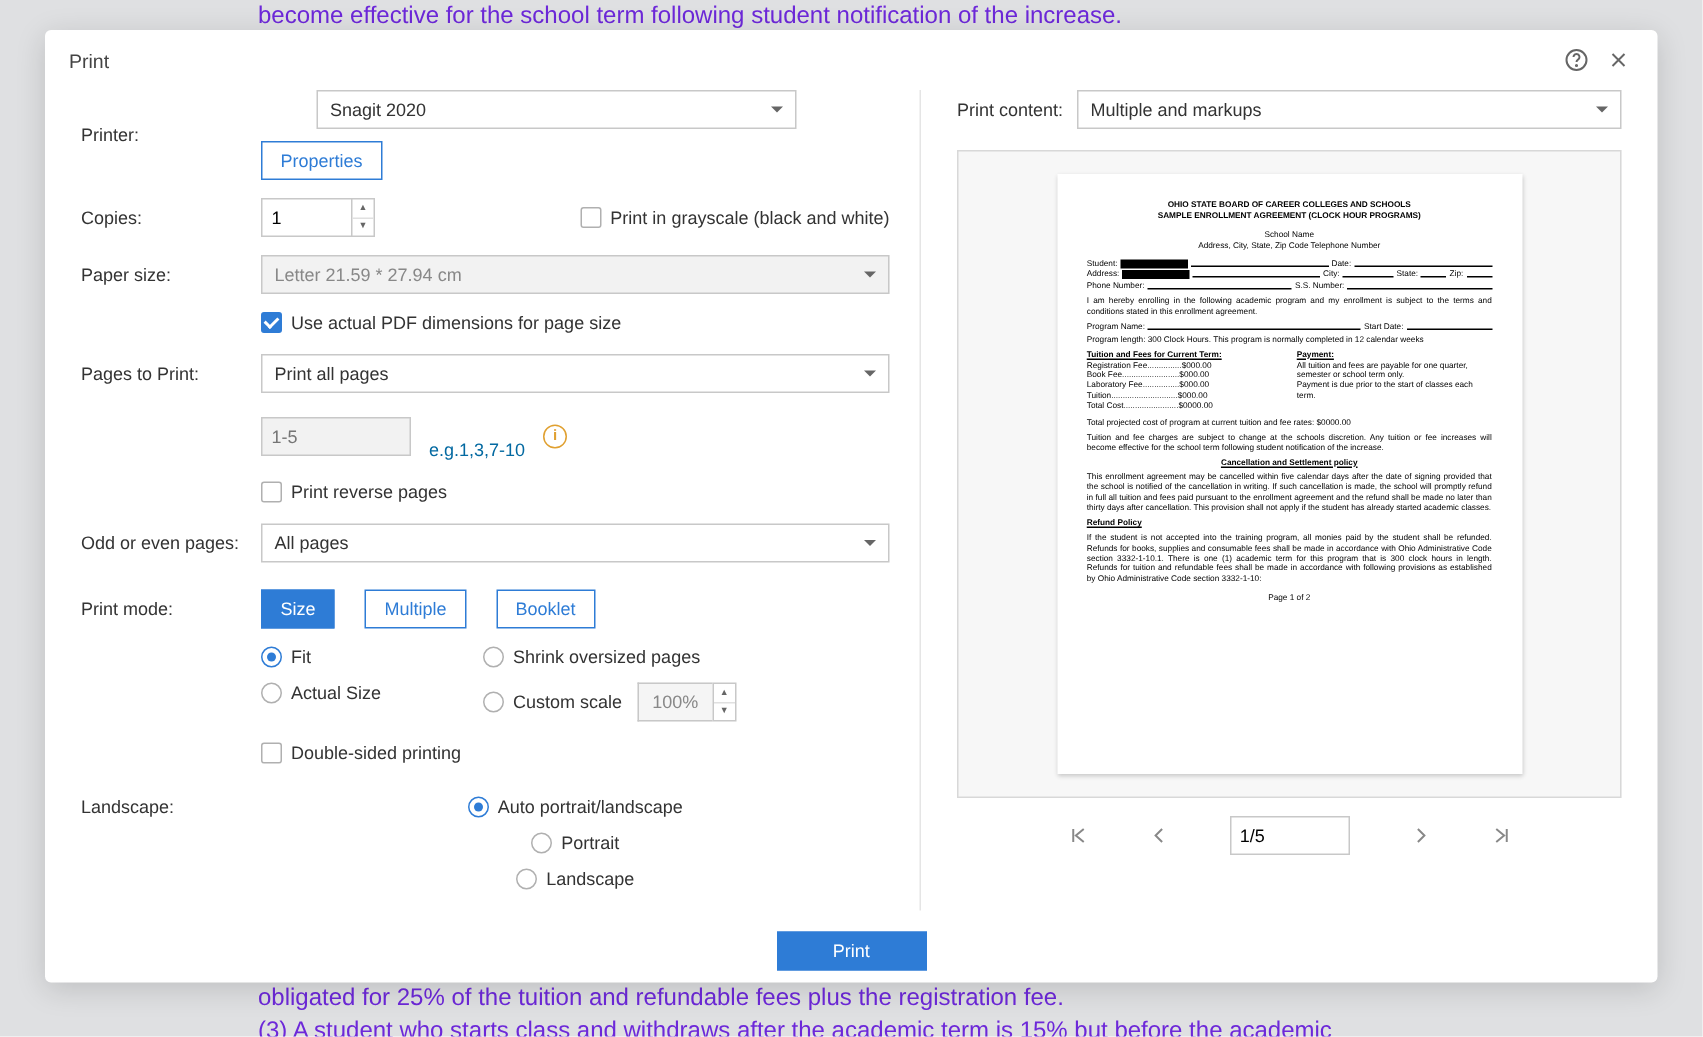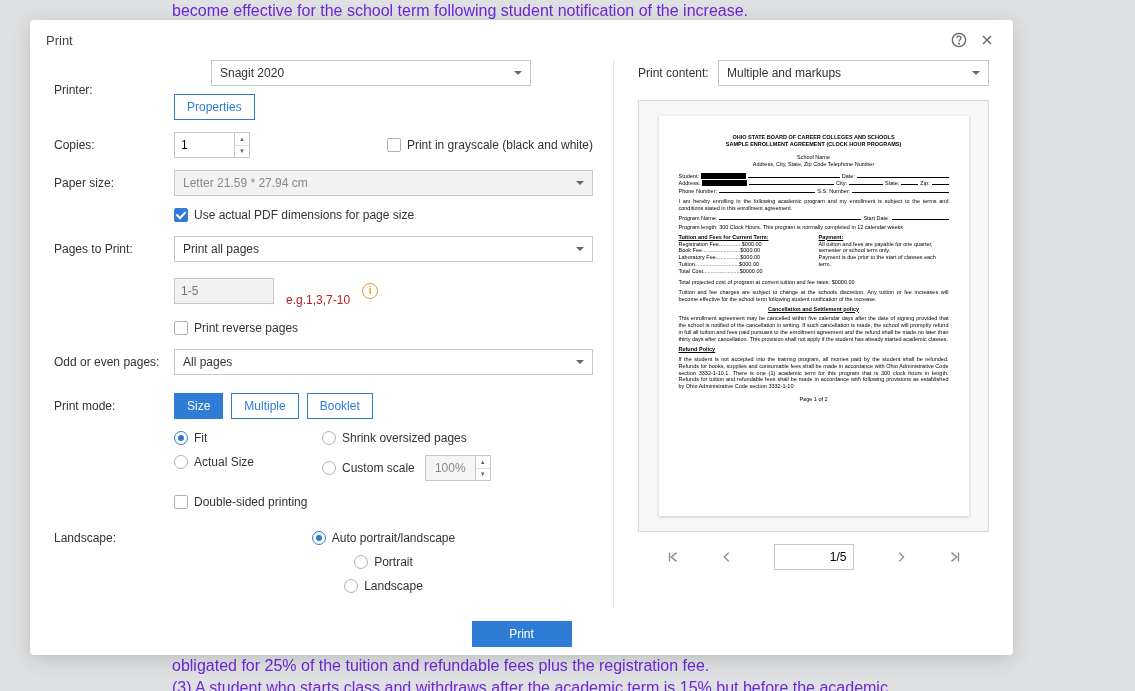--- a/index.html
+++ b/index.html
@@ -21,21 +21,21 @@
   font-size: 16px;
   line-height: 1.4;
 }
 .bg-text.top { top: 0; }
 .bg-text.bottom { top: 655px; }
 
 .dialog {
   position: absolute;
   left: 30px;
   top: 20px;
-  width: 983px;
+  width: 1075px;
   height: 635px;
   background: #fff;
   border-radius: 4px;
   box-shadow: 0 4px 20px rgba(0,0,0,0.15);
   display: flex;
   flex-direction: column;
 }
 .title-bar {
   height: 40px;
   display: flex;
@@ -122,21 +122,21 @@
 .btn {
   height: 26px;
   padding: 0 12px;
   border: 1px solid #2e7cd6;
   background: #fff;
   color: #2e7cd6;
   font-size: 12px;
   cursor: pointer;
 }
 .btn.primary { background: #2e7cd6; color: #fff; }
-.btn-group { display: flex; gap: 8px; }
+.btn-group { display: flex; gap: 20px; }
 .spinner {
   display: flex;
 }
 .spinner input { width: 60px; border-right: none; }
 .spinner .arrows {
   width: 16px;
   border: 1px solid #c8c8c8;
   display: flex;
   flex-direction: column;
 }
@@ -177,21 +177,21 @@
   border-radius: 50%;
   margin-right: 6px;
   display: flex; align-items: center; justify-content: center;
 }
 .radio.checked .circ { border-color: #2e7cd6; }
 .radio.checked .circ:after {
   content: ""; width: 6px; height: 6px;
   background: #2e7cd6; border-radius: 50%;
 }
 .sub-indent { margin-left: 120px; margin-top: 4px; margin-bottom: 14px; }
-.hint-text { color: #b91c1c; font-size: 12px; margin-top: 19px; }
+.hint-text { color: #0369a1; font-size: 12px; margin-top: 19px; }
 .info-icon {
   width: 16px; height: 16px;
   border: 1px solid #e0a030;
   border-radius: 50%;
   display: inline-flex; align-items: center; justify-content: center;
   color: #e0a030; font-size: 10px; font-weight: bold;
 }
 .mode-col { display: flex; flex-direction: column; gap: 10px; }
 .scale-box {
   display: inline-flex;
@@ -245,21 +245,21 @@
 .preview-page .two-col > div { flex: 1; }
 .preview-page p { margin-top: 3px; text-align: justify; }
 .pager {
   display: flex;
   align-items: center;
   justify-content: center;
   gap: 40px;
   margin-top: 12px;
 }
 .pager .nav-btn { cursor: pointer; color: #888; width: 14px; height: 14px; display:flex;align-items:center;justify-content:center; }
-.pager input.input { width: 80px; text-align: right; }
+.pager input.input { width: 80px; text-align: left; }
 .footer {
   display: flex; justify-content: center;
   padding: 0 0 8px 0;
 }
 .footer .btn.primary { width: 100px; height: 26px; }
 </style>
 </head>
 <body>
 
 <div class="bg-text top">become effective for the school term following student notification of the increase.</div>

